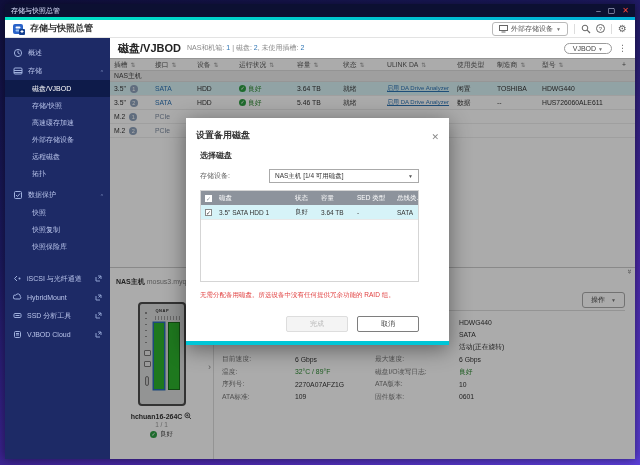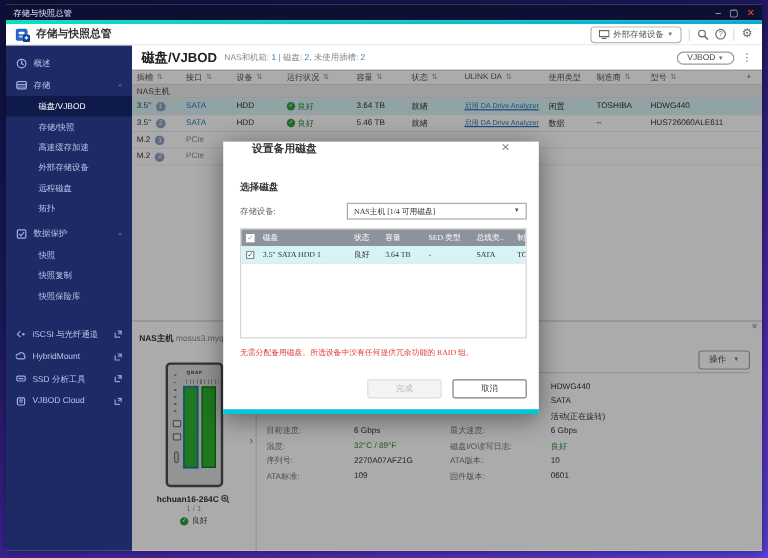--- a/index.html
+++ b/index.html
@@ -129,24 +129,24 @@
   .dlabel { color:#777; }
   .dvalue { color:#333; }
   .dvalue.green { color:#2e8b33; }
 
   .dim { position:absolute; inset:0; background:rgba(0,0,0,.33); z-index:5; }
 
   
   .dialog { position:absolute; left:181px; top:114px; width:263px; height:227px; background:#fff;
     z-index:10; box-shadow:0 4px 20px rgba(0,0,0,.45); border-bottom:4px solid #00c6d7;
     display:flex; flex-direction:column; }
-  .dlg-head { height:24px; display:flex; align-items:flex-start; padding:0 24px; flex:0 0 auto; }
+  .dlg-head { height:24px; display:flex; align-items:flex-end; padding:0 10px; flex:0 0 auto; }
   .dlg-title { font-size:9px; font-weight:bold; color:#333; flex:1; }
   .dlg-close { color:#888; font-size:9px; cursor:pointer; }
-  .dlg-body { flex:1; padding:2px 10px 0 14px; display:flex; flex-direction:column; min-height:0;font-family:Liberation Serif, serif; }
+  .dlg-body { flex:1; padding:2px 30px 0 14px; display:flex; flex-direction:column; min-height:0; }
   .dlg-section { font-size:8px; font-weight:bold; color:#333; margin:6px 0 8px; }
   .dlg-devrow { display:flex; align-items:center; margin-bottom:7px; }
   .dlg-devlabel { font-size:7px; color:#666; flex:1; }
   .dselect { width:150px; height:14px; border:1px solid #aaa; background:#fff; font-size:6.5px; color:#333;
     display:flex; align-items:center; padding:0 5px; justify-content:space-between; }
   .dselect .caret { font-size:5px; color:#555; }
   .dtablebox { border:1px solid #d5d5d5; height:92px; overflow:hidden; flex:0 0 auto; }
   .dthead { display:flex; height:14px; background:#8d939c; color:#fff; font-size:6.5px; align-items:center; }
   .dthead > div, .dtrow > div { padding-left:4px; white-space:nowrap; overflow:hidden; flex:0 0 auto; }
   .dtrow { display:flex; height:15px; background:#d6f3f8; font-size:6.5px; color:#333; align-items:center;

